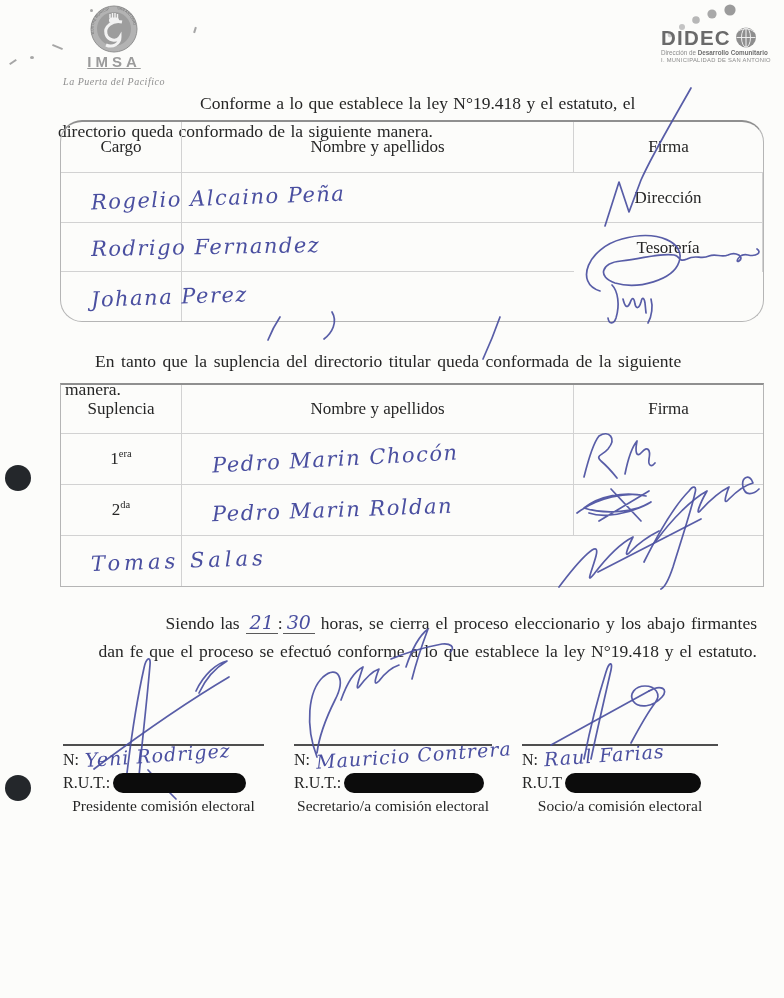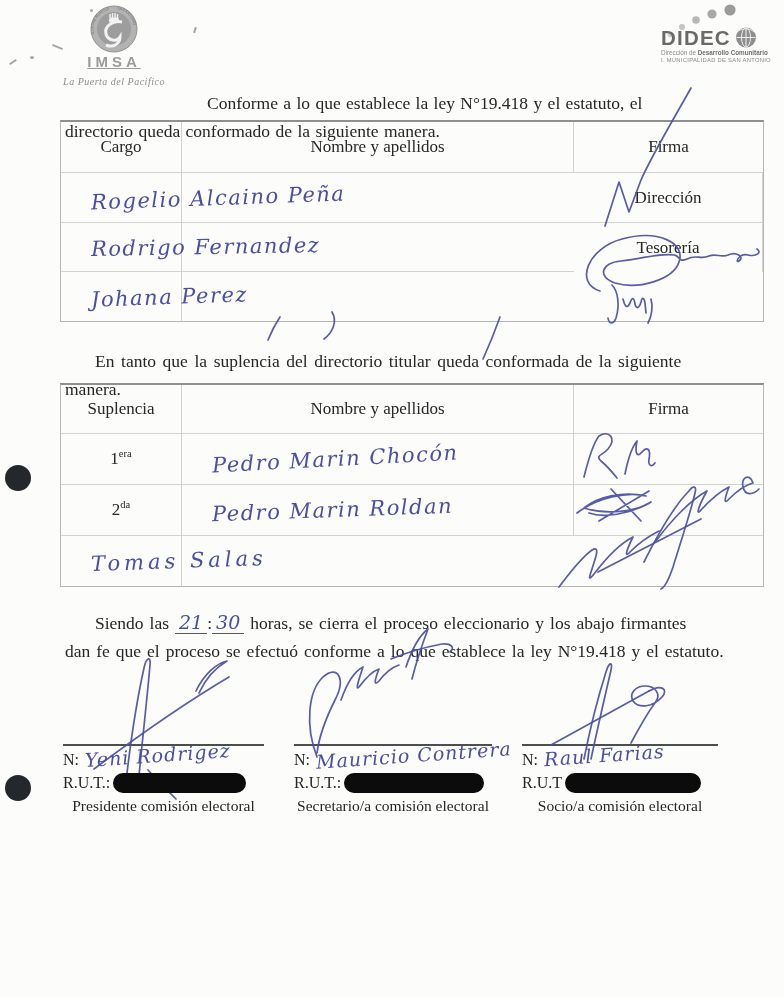--- a/index.html
+++ b/index.html
@@ -16,30 +16,30 @@
   
   .imsa{position:absolute;left:58px;top:4px;width:112px;text-align:center;}
   .imsa svg{display:block;margin:0 auto;}
   .imsa-acronym{font-family:"Liberation Sans",sans-serif;font-weight:bold;color:#9b9b9b;
                 font-size:15px;letter-spacing:4px;line-height:1.05;text-decoration:underline;}
   .imsa-tagline{font-style:italic;font-size:10px;color:#8e8e8e;letter-spacing:.5px;margin-top:6px;white-space:nowrap;}
   .dideco{position:absolute;left:660px;top:2px;width:122px;}
 
   
   .para{position:absolute;font-size:17.5px;line-height:28px;}
-  #intro{left:65px;top:60px;width:650px;text-indent:142px;word-spacing:1px;margin-top:29px;}
+  #intro{left:58px;top:60px;width:650px;text-indent:142px;word-spacing:1px;margin-top:29px;}
   #suplencia-intro{left:65px;top:329px;width:698px;text-indent:30px;word-spacing:2.2px;}
-  #closing{left:65px;top:590px;width:692px;text-indent:30px;word-spacing:1.6px;}
+  #closing{left:65px;top:590px;width:692px;text-indent:30px;word-spacing:1.6px;text-align:right;}
   .hand-inline{font-family:"DejaVu Serif",serif;font-style:italic;color:#4a4fa0;
                font-size:19px;border-bottom:1.6px solid #5a5a5a;padding:0 4px;}
 
   
   .doc-table{position:absolute;left:60px;display:grid;grid-template-columns:121px 392px 189px;
              border:1px solid #b5b5b5;border-top:2px solid #8f8f8f;}
-  #table1{top:120px;grid-template-rows:51px 50px 49px 49px;}
+  #table1{top:120px;grid-template-rows:51px 50px 49px 49px;border-radius:22px;}
   #table2{top:383px;grid-template-rows:49px 51px 51px 50px;}
   .cell{border-right:1px solid #d2d2d2;border-bottom:1px solid #d2d2d2;
         display:flex;align-items:center;justify-content:center;font-size:17px;background:transparent;}
   .cell.lastcol{border-right:none;}
   .cell.lastrow{border-bottom:none;}
   .cell.name-cell{justify-content:flex-start;padding-left:30px;}
   .cell sup{font-size:10.5px;line-height:0;}
   .hand{display:inline-block;font-family:"DejaVu Serif",serif;font-style:italic;color:#4a4fa0;
         font-size:21px;letter-spacing:1.5px;transform:rotate(-2deg);white-space:nowrap;}
 

